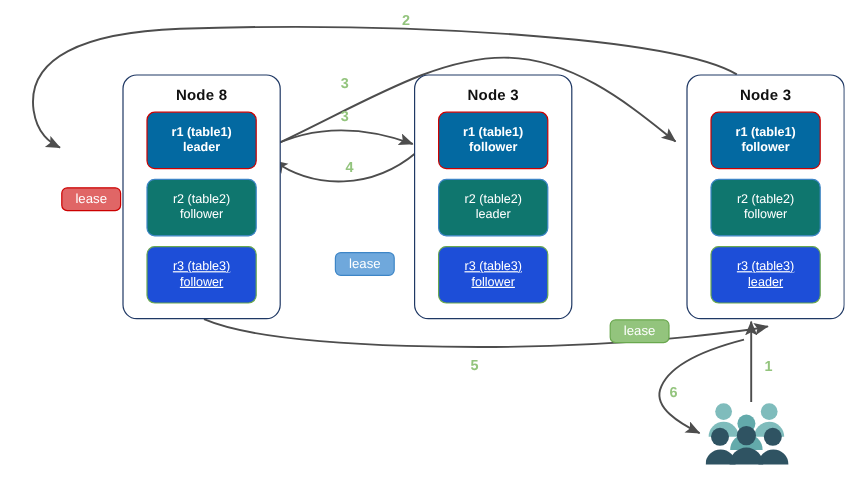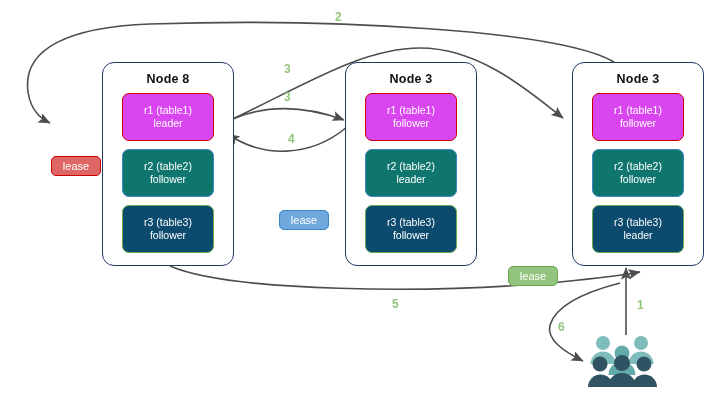--- a/index.html
+++ b/index.html
@@ -57,23 +57,23 @@
     border-radius: 7px;
     display: flex;
     flex-direction: column;
     align-items: center;
     justify-content: center;
     color: #ffffff;
     font-size: 10.5px;
     line-height: 13.5px;
     text-align: center;
   }
-  .replica.red   { background: #d946ef; border: 1.4px solid #cc0000; }
+  .replica.red   { background: #0369a1; border: 1.4px solid #cc0000; font-weight: bold; }
   .replica.blue  { background: #0f766e; border: 1.4px solid #3d85c6; }
-  .replica.green { background: #0c4a6e; border: 1.4px solid #6aa84f; }
+  .replica.green { background: #1d4ed8; border: 1.4px solid #6aa84f; text-decoration: underline; }
 
   
   .lease {
     position: absolute;
     box-sizing: border-box;
     display: flex;
     align-items: center;
     justify-content: center;
     height: 20px;
     border-radius: 5px;

